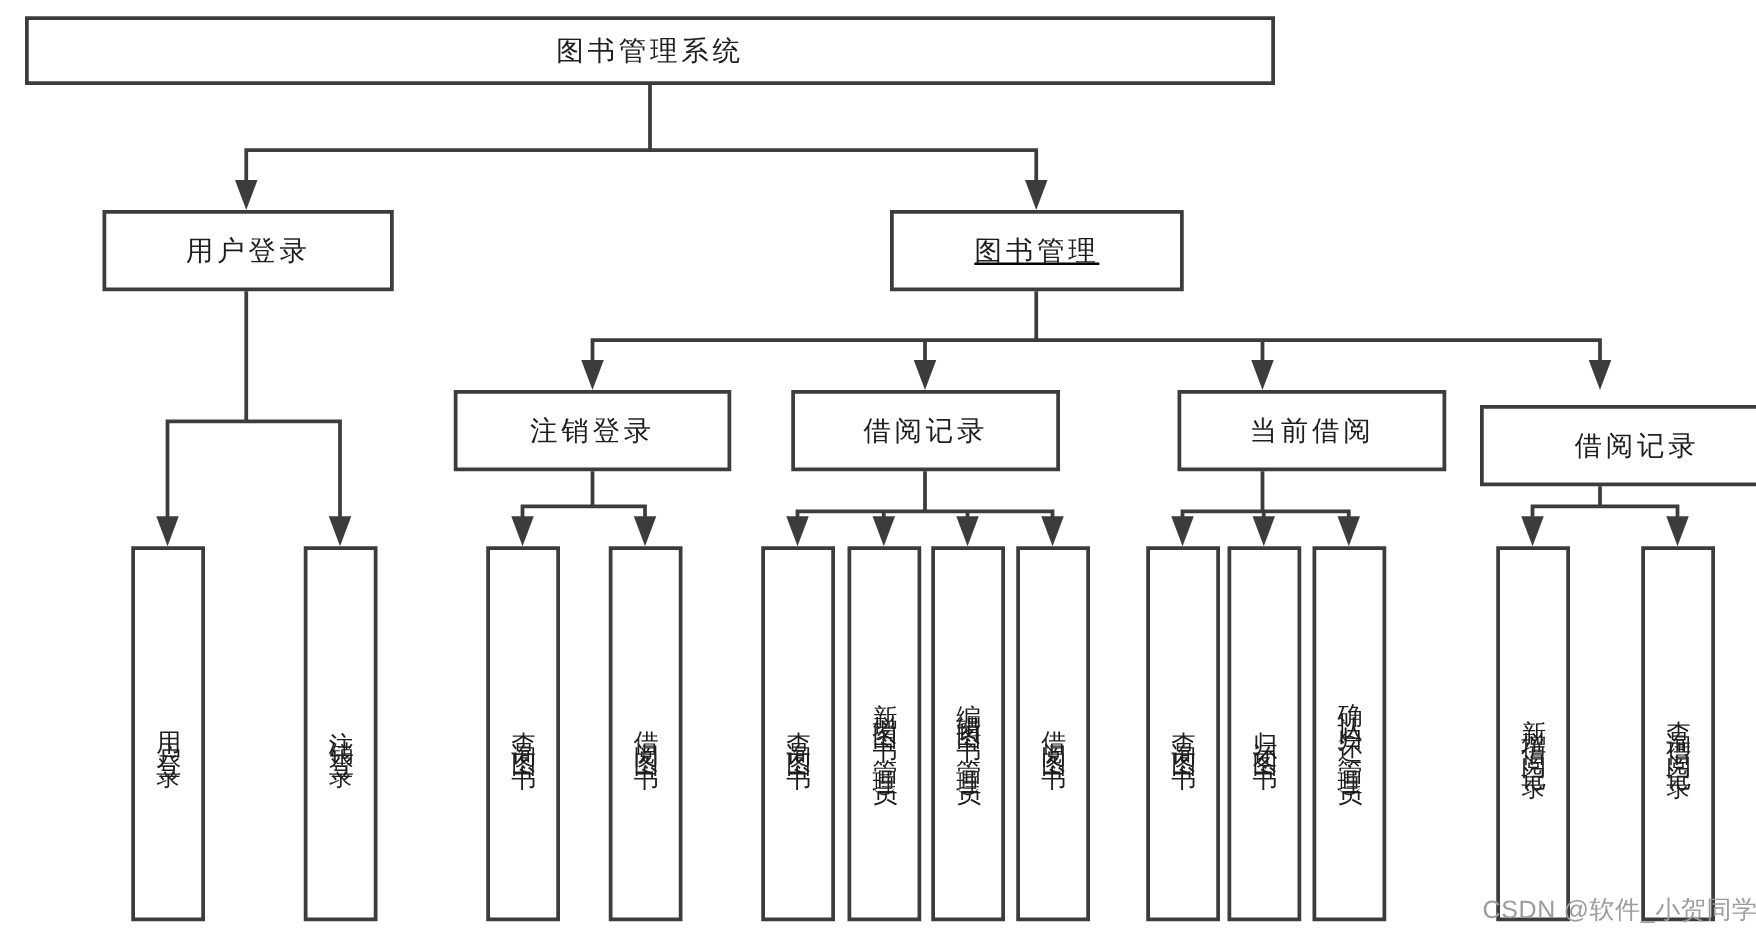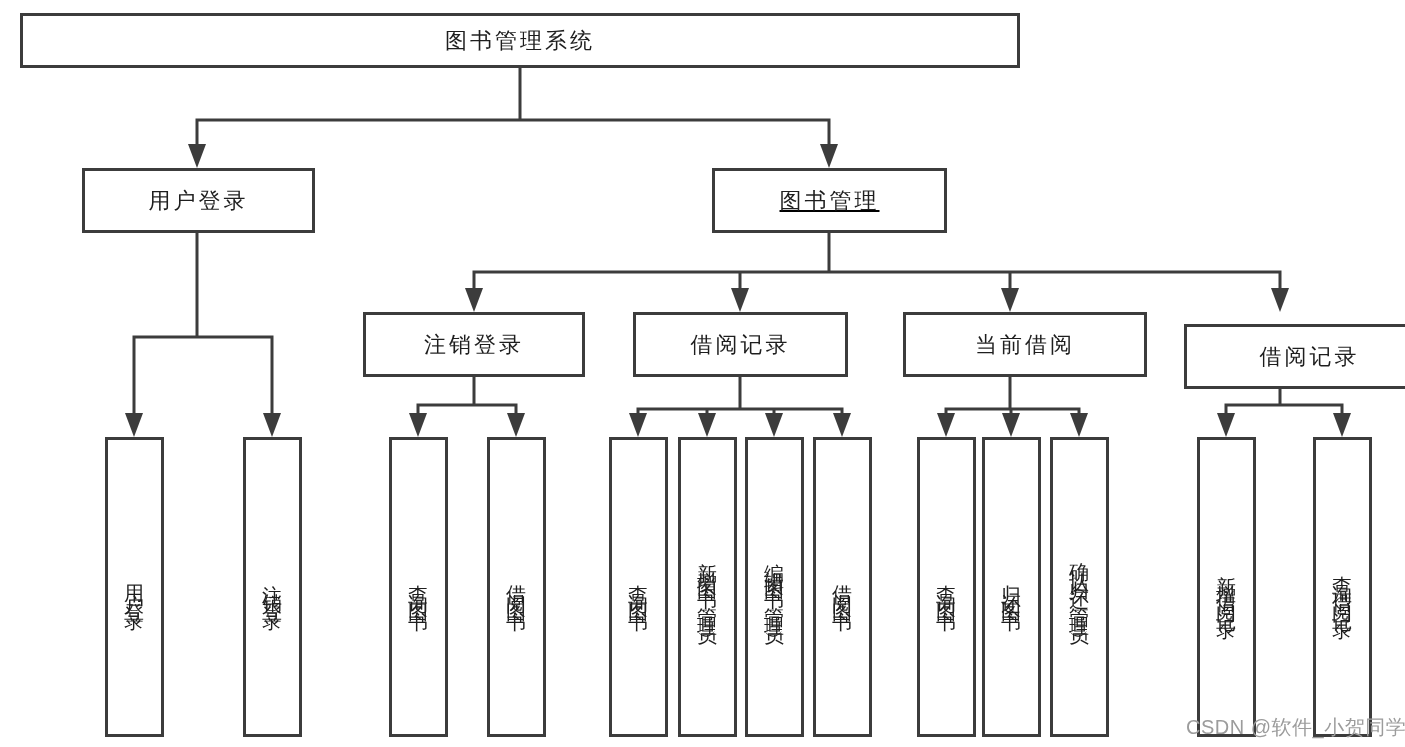--- a/index.html
+++ b/index.html
@@ -117,21 +117,21 @@
   <div class="hbox" style="left:712px; top:168px; width:235px; height:65px;text-decoration:underline;">
     <span class="hlabel">图书管理</span>
   </div>
 
   <div class="hbox" style="left:363px; top:312px; width:222px; height:65px;">
     <span class="hlabel">注销登录</span>
   </div>
   <div class="hbox" style="left:633px; top:312px; width:215px; height:65px;">
     <span class="hlabel">借阅记录</span>
   </div>
-  <div class="hbox" style="left:903px; top:312px; width:244px; height:65px;">
+  <div class="hbox" style="left:942px; top:312px; width:215px; height:65px;">
     <span class="hlabel">当前借阅</span>
   </div>
   <div class="hbox" style="left:1173px; top:324px; width:251px; height:65px;margin-left:11px;">
     <span class="hlabel">借阅记录</span>
   </div>
 
   <div class="leaf" style="left:105px;">
     <span class="vtext">用户登录</span>
   </div>
   <div class="leaf" style="left:243px;">

